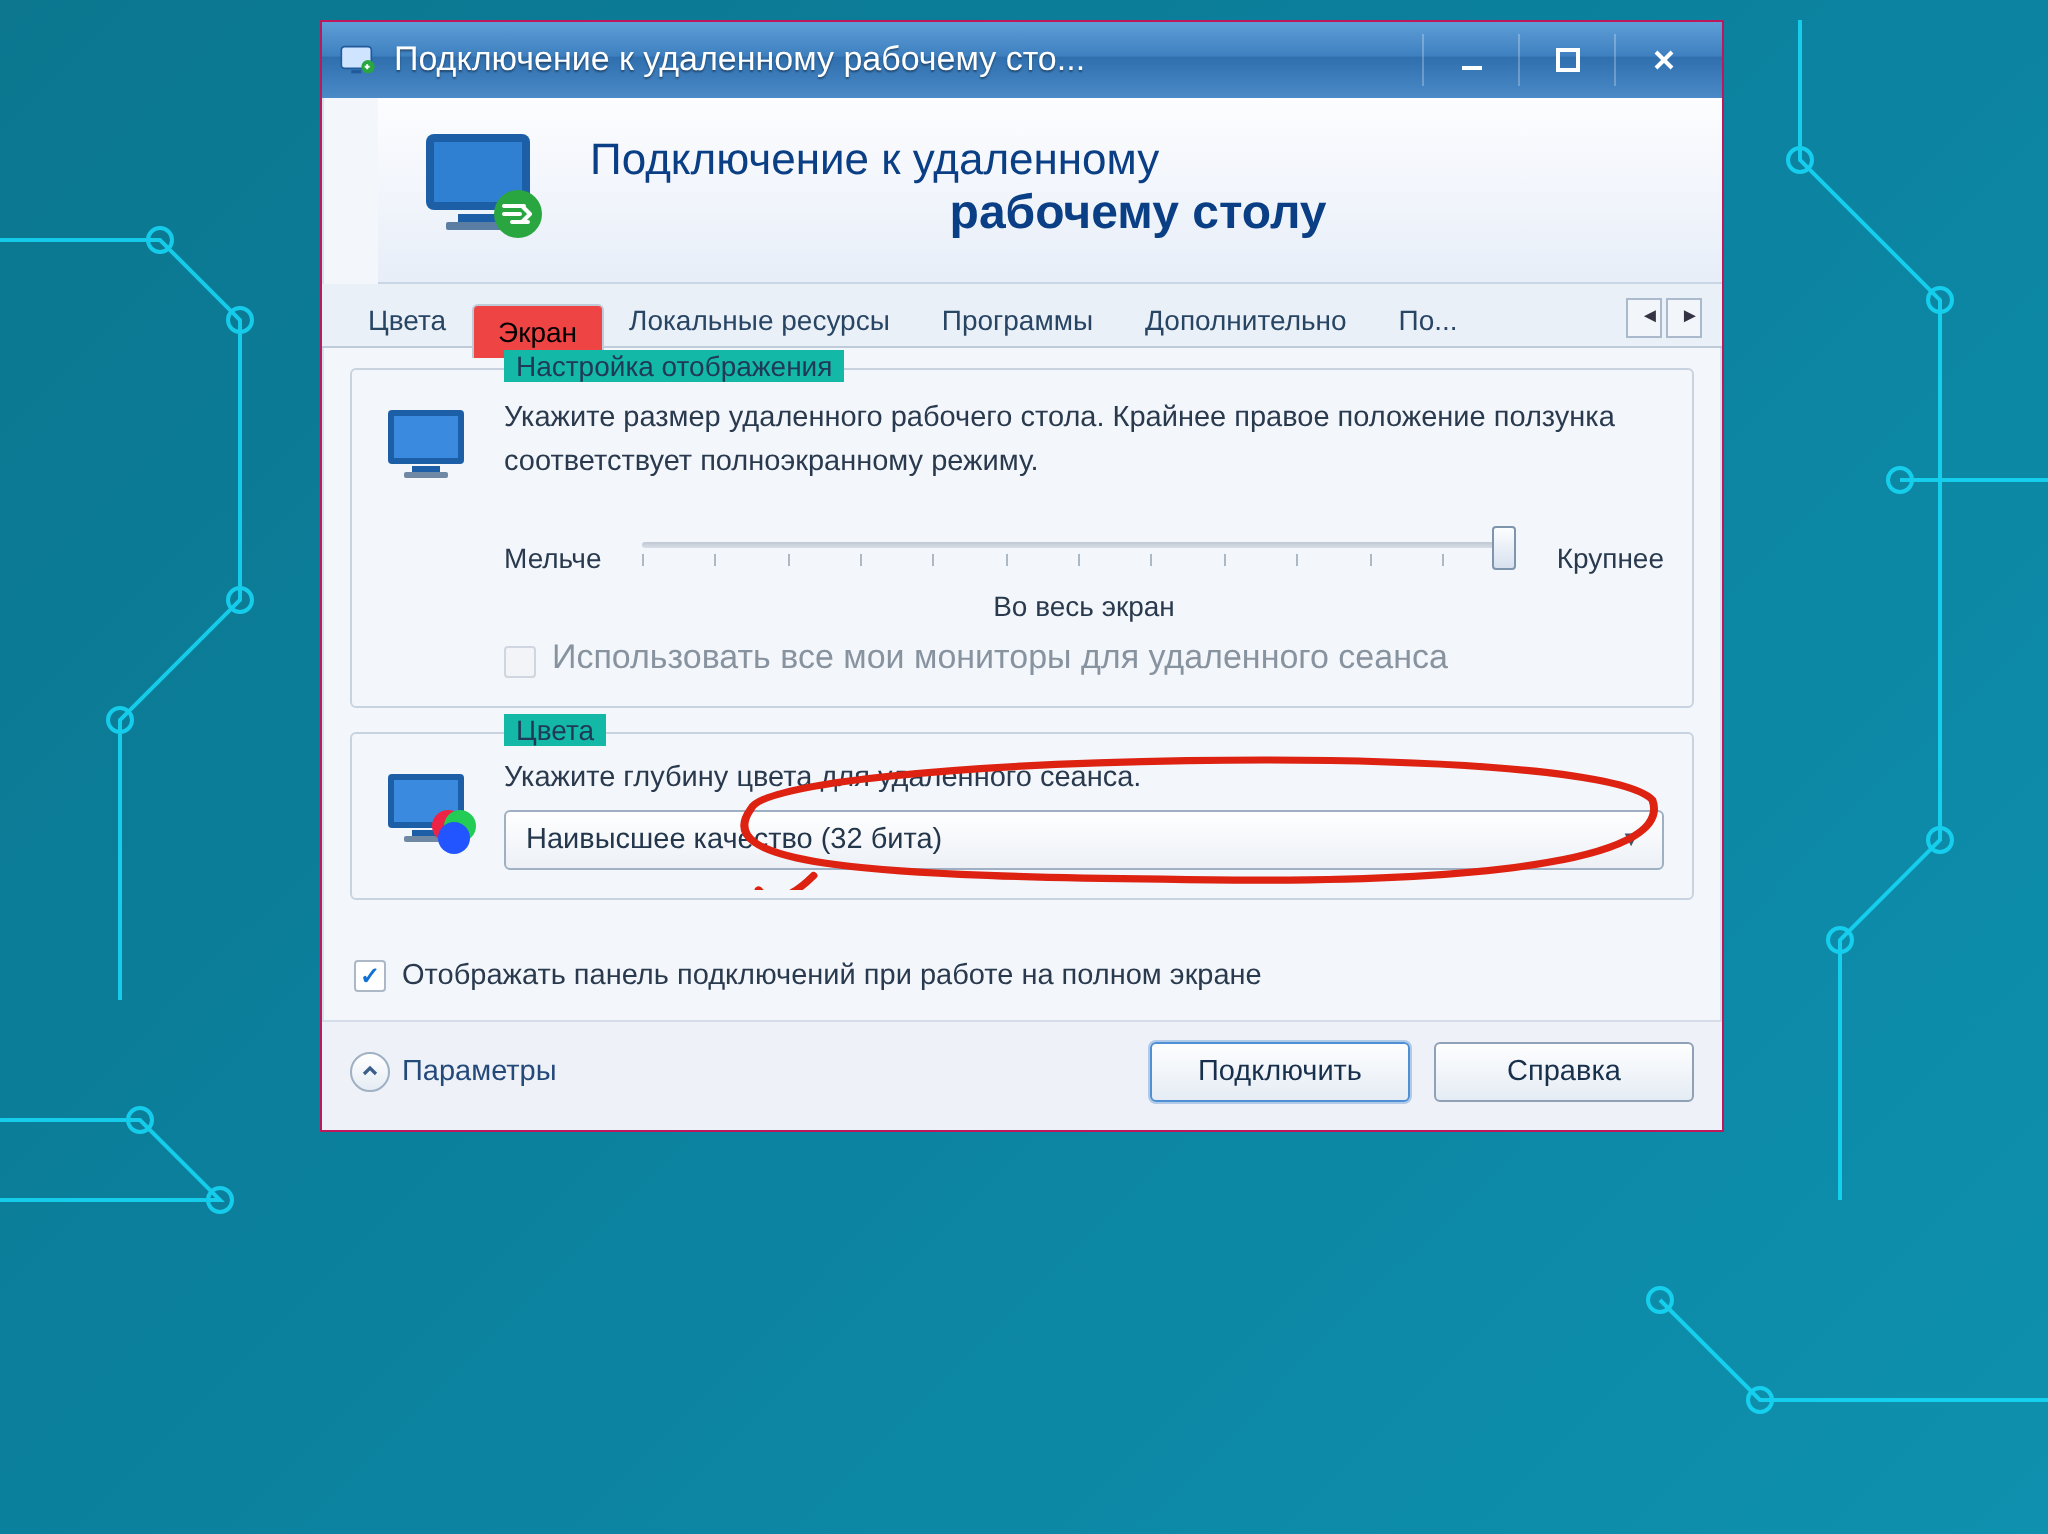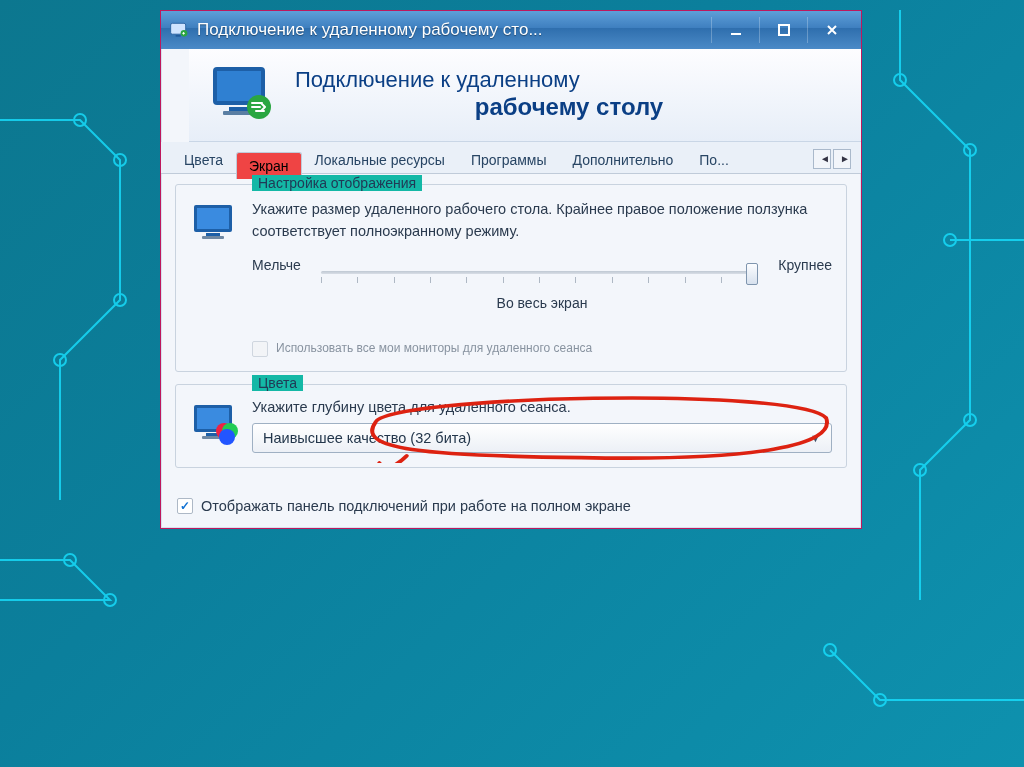--- a/index.html
+++ b/index.html
@@ -114,21 +114,21 @@
     position:absolute; top:-10px; left:28px;
     background:#14b8a6; padding:0 6px;
     font-size:14px; color:#203a56;margin-left:48px;
   }
   .group-row{display:flex;gap:14px;}
   .group .mini-icon{width:48px;height:44px;flex:none;margin-top:2px;}
   .group .body{flex:1;}
   .desc{font-size:14.5px;color:#2a3a4e;line-height:1.5;margin-bottom:14px;}
 
   .slider-row{
-    display:flex;align-items:flex-start;gap:20px;
+    display:flex;align-items:flex-end;gap:20px;
     margin:4px 0 8px;
   }
   .slider-label{font-size:14px;color:#2a3a4e;}
   .slider-track{
     position:relative;flex:1;height:30px;
   }
   .slider-rail{
     position:absolute;left:0;right:0;top:14px;height:3px;
     background:linear-gradient(#bfc8d3,#d8dee6);
     border-radius:2px;
@@ -143,21 +143,21 @@
     width:12px;height:22px;
     background:linear-gradient(#fcfdff,#d7e1ee);
     border:1px solid #7f95ae;border-radius:2px;
     left:calc(100% - 12px);
     cursor:pointer;
   }
   .slider-caption{
     text-align:center;font-size:14px;color:#2a3a4e;margin-top:8px;
   }
 
-  .chk-row{display:flex;align-items:flex-start;gap:8px;font-size:12px;color:#8893a0;margin-top:30px;}
+  .chk-row{display:flex;align-items:flex-end;gap:8px;font-size:17px;color:#8893a0;margin-top:8px;}
   .chk-box{
     width:16px;height:16px;border:1px solid #adb8c6;background:#fff;border-radius:2px;
     display:flex;align-items:center;justify-content:center;
   }
   .chk-box.disabled{background:#f2f4f7;border-color:#cfd6df;}
 
   
   .label-line{font-size:14.5px;color:#2a3a4e;margin-bottom:8px;}
   .combo{
     width:100%;height:30px;
@@ -384,14 +384,27 @@
 
   </div>
 
   <div class="footer-chk">
     <span class="chk-box">
       <span class="checked-mark">✓</span>
     </span>
     <span>Отображать панель подключений при работе на полном экране</span>
   </div>
 
+  <div class="btn-bar">
+    <div class="options-toggle">
+      <span class="circle-btn">
+        <svg width="10" height="10" viewBox="0 0 10 10">
+            <path d="M2 6 L5 3 L8 6" fill="none" stroke="#3a5f8a" stroke-width="1.6"></path>
+          </svg>
+      </span>
+      <span>Параметры</span>
+    </div>
+    <div class="spacer"></div>
+    <button class="btn primary">Подключить</button>
+    <button class="btn">Справка</button>
+  </div>
 
 </div>
 
 </body></html>

